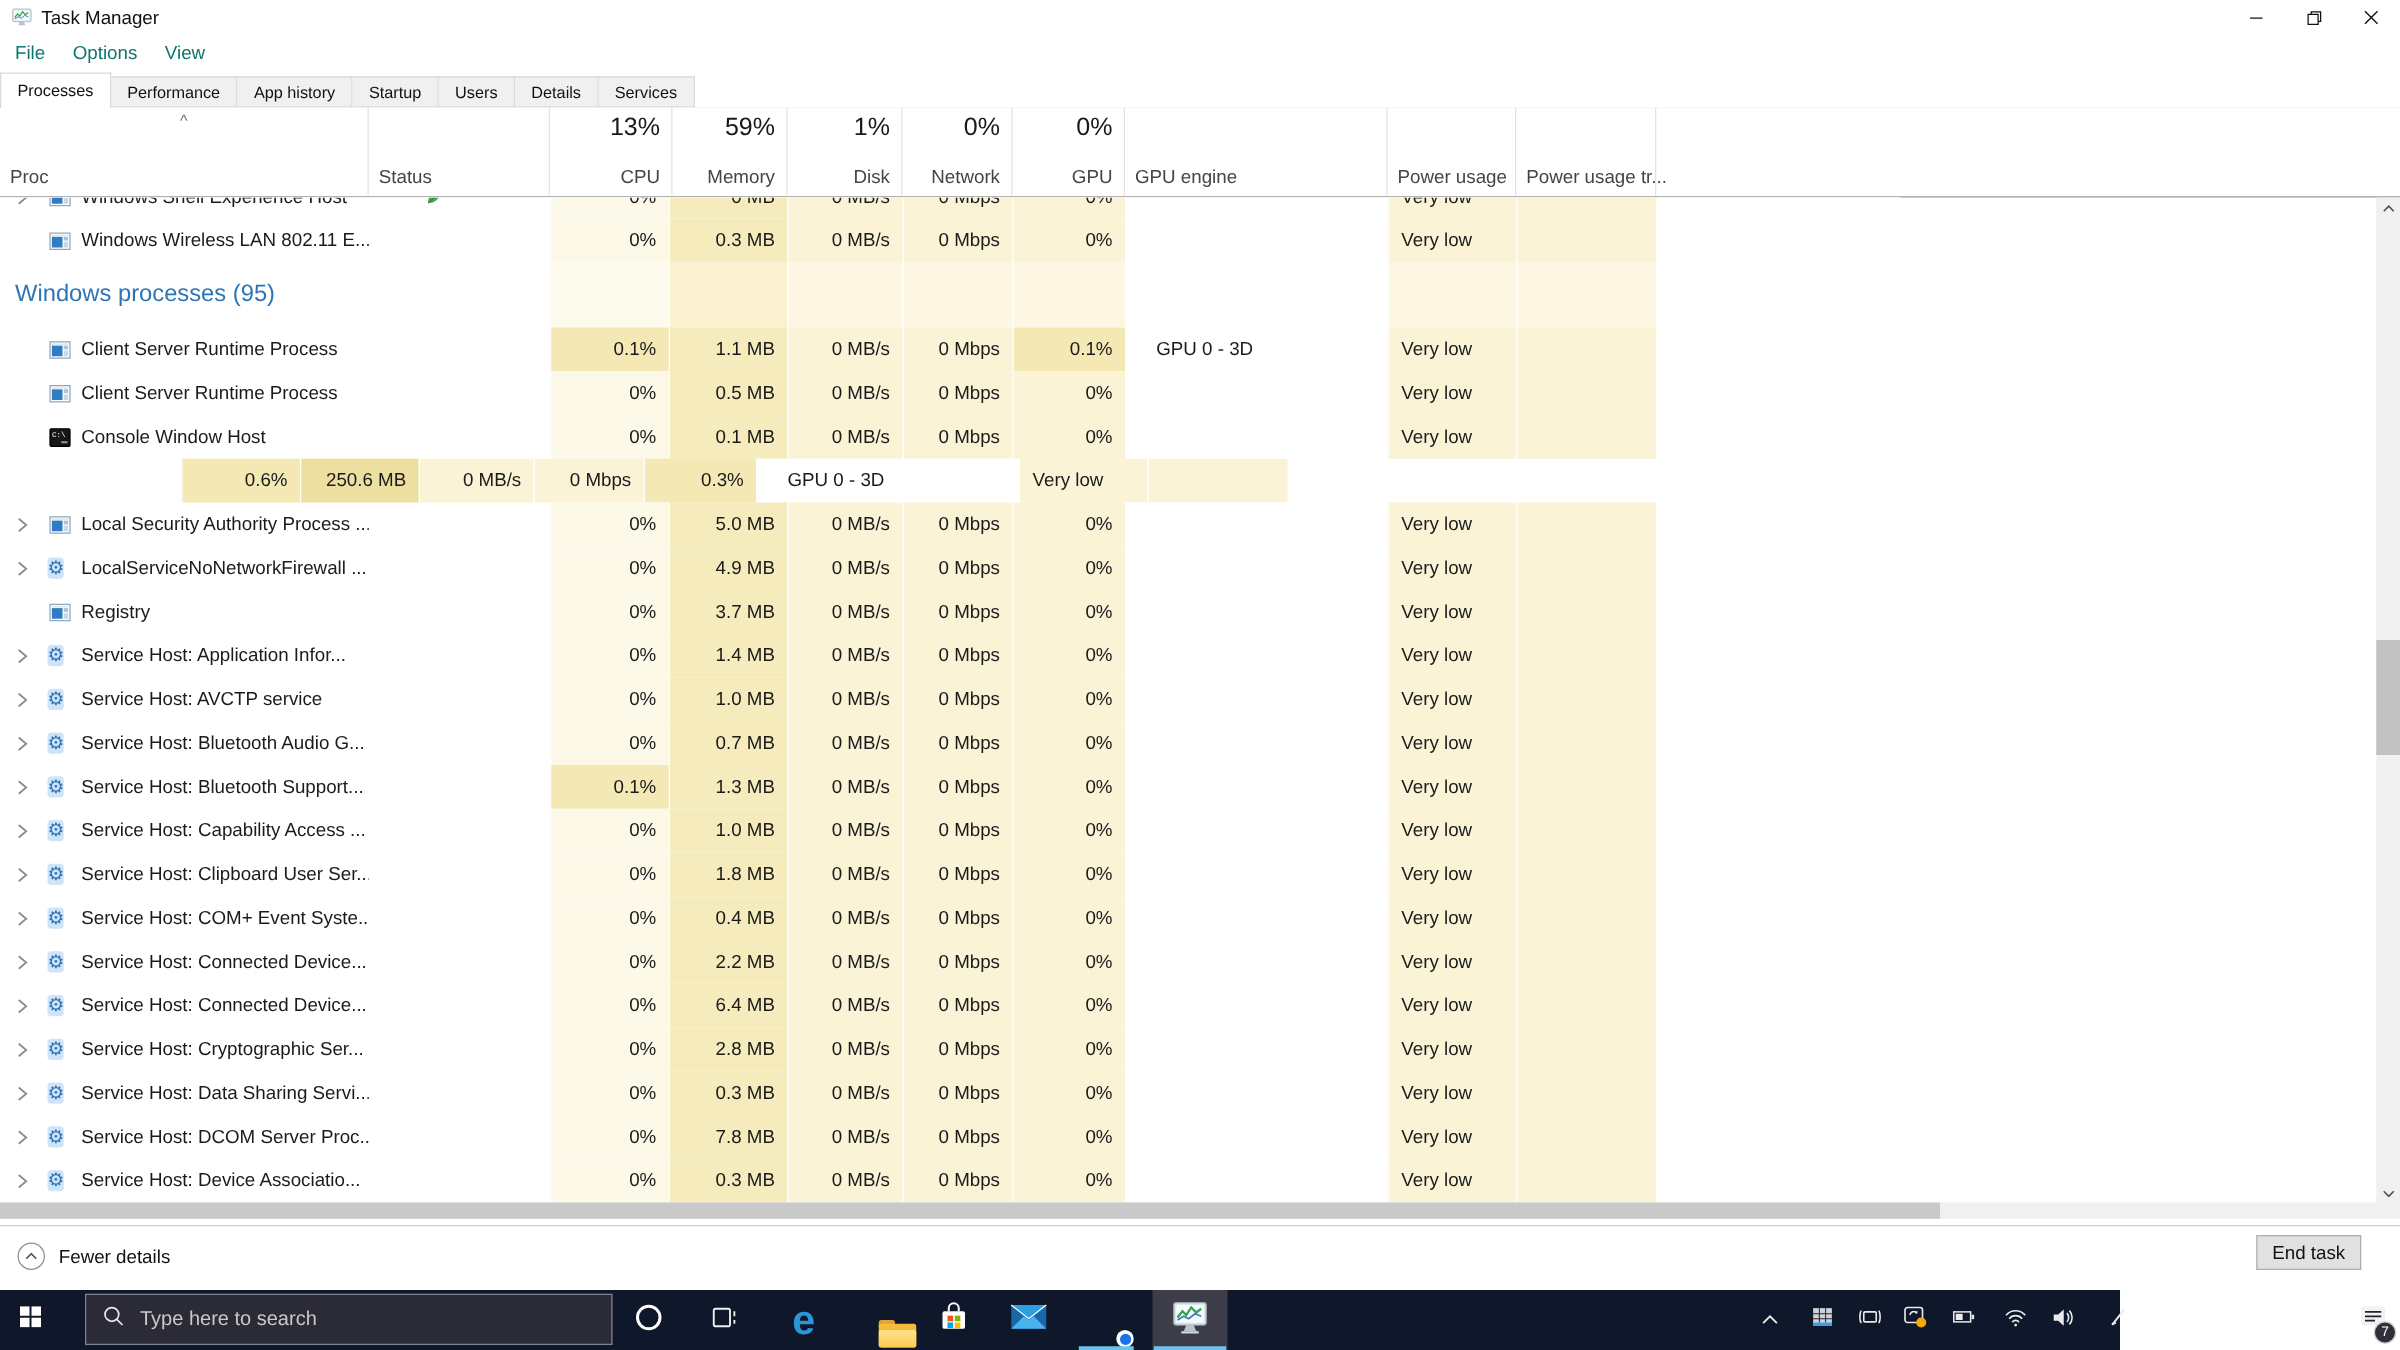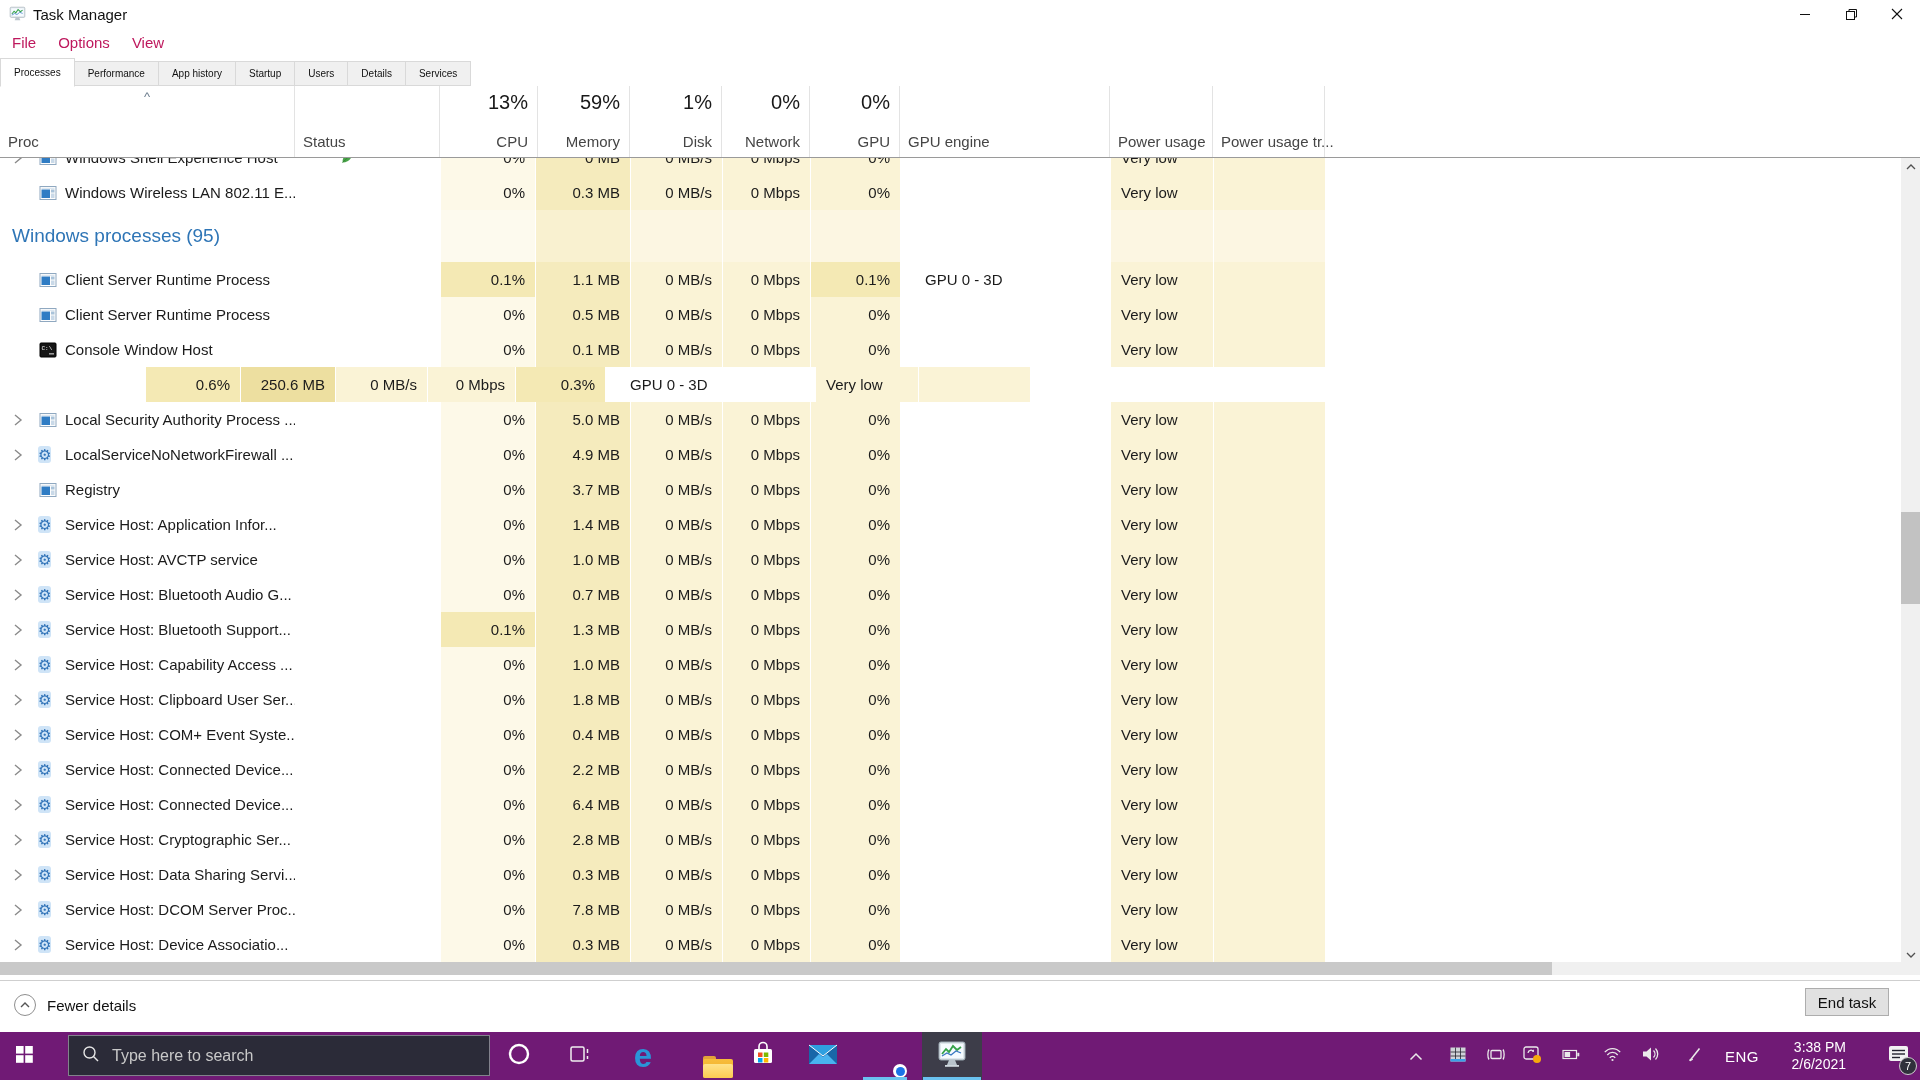--- a/index.html
+++ b/index.html
@@ -6,25 +6,25 @@
   body{width:1920px;height:1080px;position:relative;overflow:hidden;background:#fff;
        font-family:"Liberation Sans",sans-serif;color:#1b1b1b;}
   
   .titlebar{position:absolute;left:0;top:0;width:1920px;height:28px;background:#fff;display:flex;align-items:center}
   .titlebar .app-ico{width:17px;height:16px;margin:0 7px 0 9px;flex:0 0 auto}
   .title-text{font-size:15px;color:#111}
   .win-controls{position:absolute;right:0;top:0;height:28px;display:flex}
   .win-btn{width:46px;height:28px;display:flex;align-items:center;justify-content:center}
   
   .menubar{position:absolute;left:0;top:28px;width:1920px;height:28px;background:#fff;display:flex;align-items:center;font-size:15px}
-  .menu-item{padding:0 11px;height:28px;display:flex;align-items:center;color:#be185d}
+  .menu-item{padding:0 11px;height:28px;display:flex;align-items:center;color:#0f766e}
   .menu-item:first-child{padding-left:12px}
   
   .tabstrip{position:absolute;left:0;top:56px;width:1920px;height:30px;background:#fff;border-bottom:1px solid #d9d9d9;display:flex;align-items:flex-end}
-  .tab{height:25px;padding:0 13px;display:flex;align-items:center;font-size:10px;color:#111;background:#f0f0f0;
+  .tab{height:25px;padding:0 13px;display:flex;align-items:center;font-size:13px;color:#111;background:#f0f0f0;
        border:1px solid #d9d9d9;border-left:none;box-sizing:border-box}
   .tab.first{border-left:1px solid #d9d9d9}
   .tab.active{background:#fff;height:29px;border-bottom:1px solid #fff;margin-bottom:-1px;border-left:1px solid #d9d9d9;position:relative;z-index:2}
   
   .thead{position:absolute;left:0;top:86px;width:1920px;height:72px;background:#fff;border-bottom:1px solid #9a9a9a;box-sizing:border-box}
   .hcell{position:absolute;top:0;height:71px;border-right:1px solid #e3e3e3;box-sizing:border-box}
   .h-agg{position:absolute;top:5px;right:9px;font-size:20px;color:#191919}
   .h-label{position:absolute;bottom:7px;font-size:15px;color:#454545;white-space:nowrap}
   .h-label.left{left:8px}.h-label.right{right:9px}
   .sort-caret{position:absolute;top:3px;left:50%;transform:translateX(-50%);font-size:13px;color:#6b7c8d}
@@ -57,21 +57,21 @@
   .vthumb{position:absolute;left:0;top:354px;width:19px;height:92px;background:#c2c2c2}
   .hscroll{position:absolute;left:0;top:962px;width:1901px;height:13px;background:#f0f0f0}
   .hthumb{position:absolute;left:0;top:0;height:13px;width:1552px;background:#c9c9c9}
   
   .bottombar{position:absolute;left:0;top:980px;width:1920px;height:52px;background:#fff;border-top:1px solid #cfcfcf;box-sizing:border-box}
   .fewer{position:absolute;left:14px;top:13px;display:flex;align-items:center;gap:11px;font-size:15px;color:#111}
   .circle-up{width:22px;height:22px;border:1px solid #8f8f8f;border-radius:50%;display:flex;align-items:center;justify-content:center;box-sizing:border-box}
   .endtask{position:absolute;left:1805px;top:7px;width:84px;height:28px;background:#e1e1e1;border:1px solid #adadad;
            font-size:15px;color:#111;display:flex;align-items:center;justify-content:center;box-sizing:border-box;font-family:"Liberation Sans",sans-serif}
   
-  .taskbar{position:absolute;left:0;top:1032px;width:1920px;height:48px;background:#701a75}
+  .taskbar{position:absolute;left:0;top:1032px;width:1696px;height:48px;background:#0f172a}
   .startbtn{position:absolute;left:0;top:0;width:48px;height:48px;display:flex;align-items:center;justify-content:center}
   .searchbox{position:absolute;left:68px;top:3px;width:422px;height:41px;background:#2b2b38;border:1px solid #82828c;
              box-sizing:border-box;display:flex;align-items:center}
   .searchbox .mag{margin:0 12px 0 13px}
   .placeholder{font-size:16px;color:#c9c9c9}
   .tb-btn{position:absolute;top:0;width:60px;height:48px;display:flex;align-items:center;justify-content:center}
   .tb-btn.active{background:#3d3d49}
   .underline{position:absolute;bottom:0;height:3px;background:#6ac2ef}
   .tray-btn{position:absolute;top:0;height:48px;display:flex;align-items:center;justify-content:center}
   .eng{font-size:15px;color:#fff;letter-spacing:.5px}

